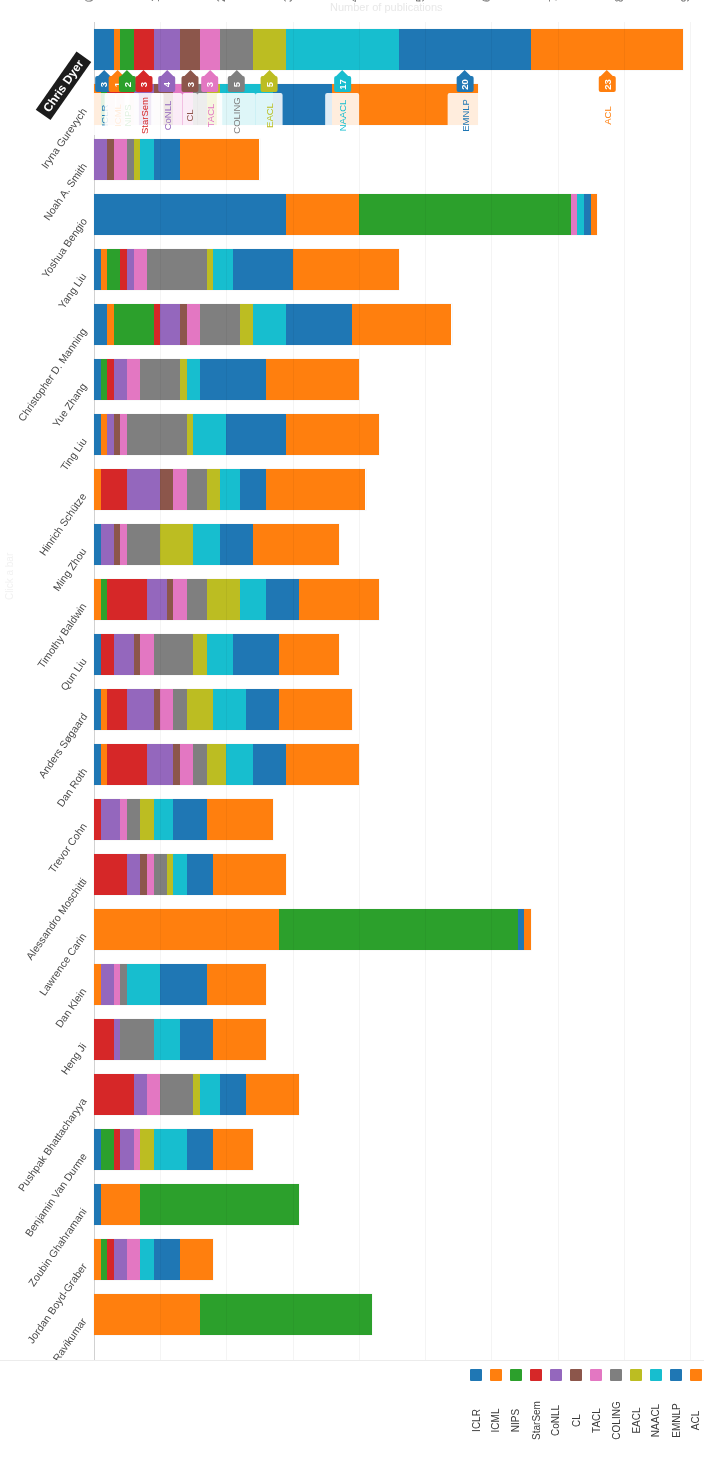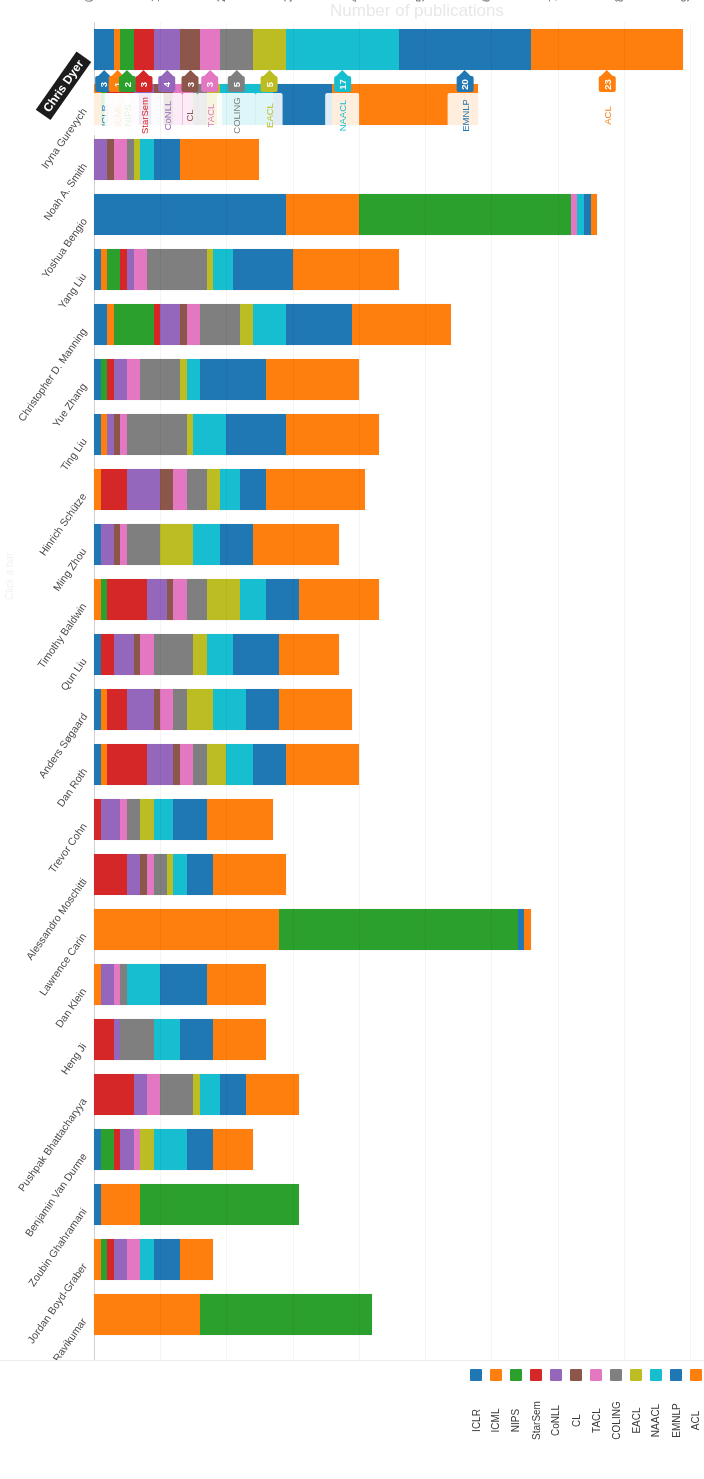--- a/index.html
+++ b/index.html
@@ -23,21 +23,21 @@
   }
   .tick span {
     display:block;
     transform:rotate(-90deg);
     transform-origin:left top;
     white-space:nowrap;
     position:absolute; left:50%; top:2px;
   }
   .axis-title {
     position:absolute; top:1px; left:330px;
-    font-size:17px; color:#e8e8e8;
+    font-size:11px; color:#e8e8e8;
     white-space:nowrap;
   }
 
   .grid-line {
     position:absolute; top:22px; bottom:0; width:1px;
     background:rgba(0,0,0,0.045);
   }
   .axis-base {
     position:absolute; left:94px; top:22px; bottom:0; width:1px;
     background:rgba(0,0,0,0.18);

